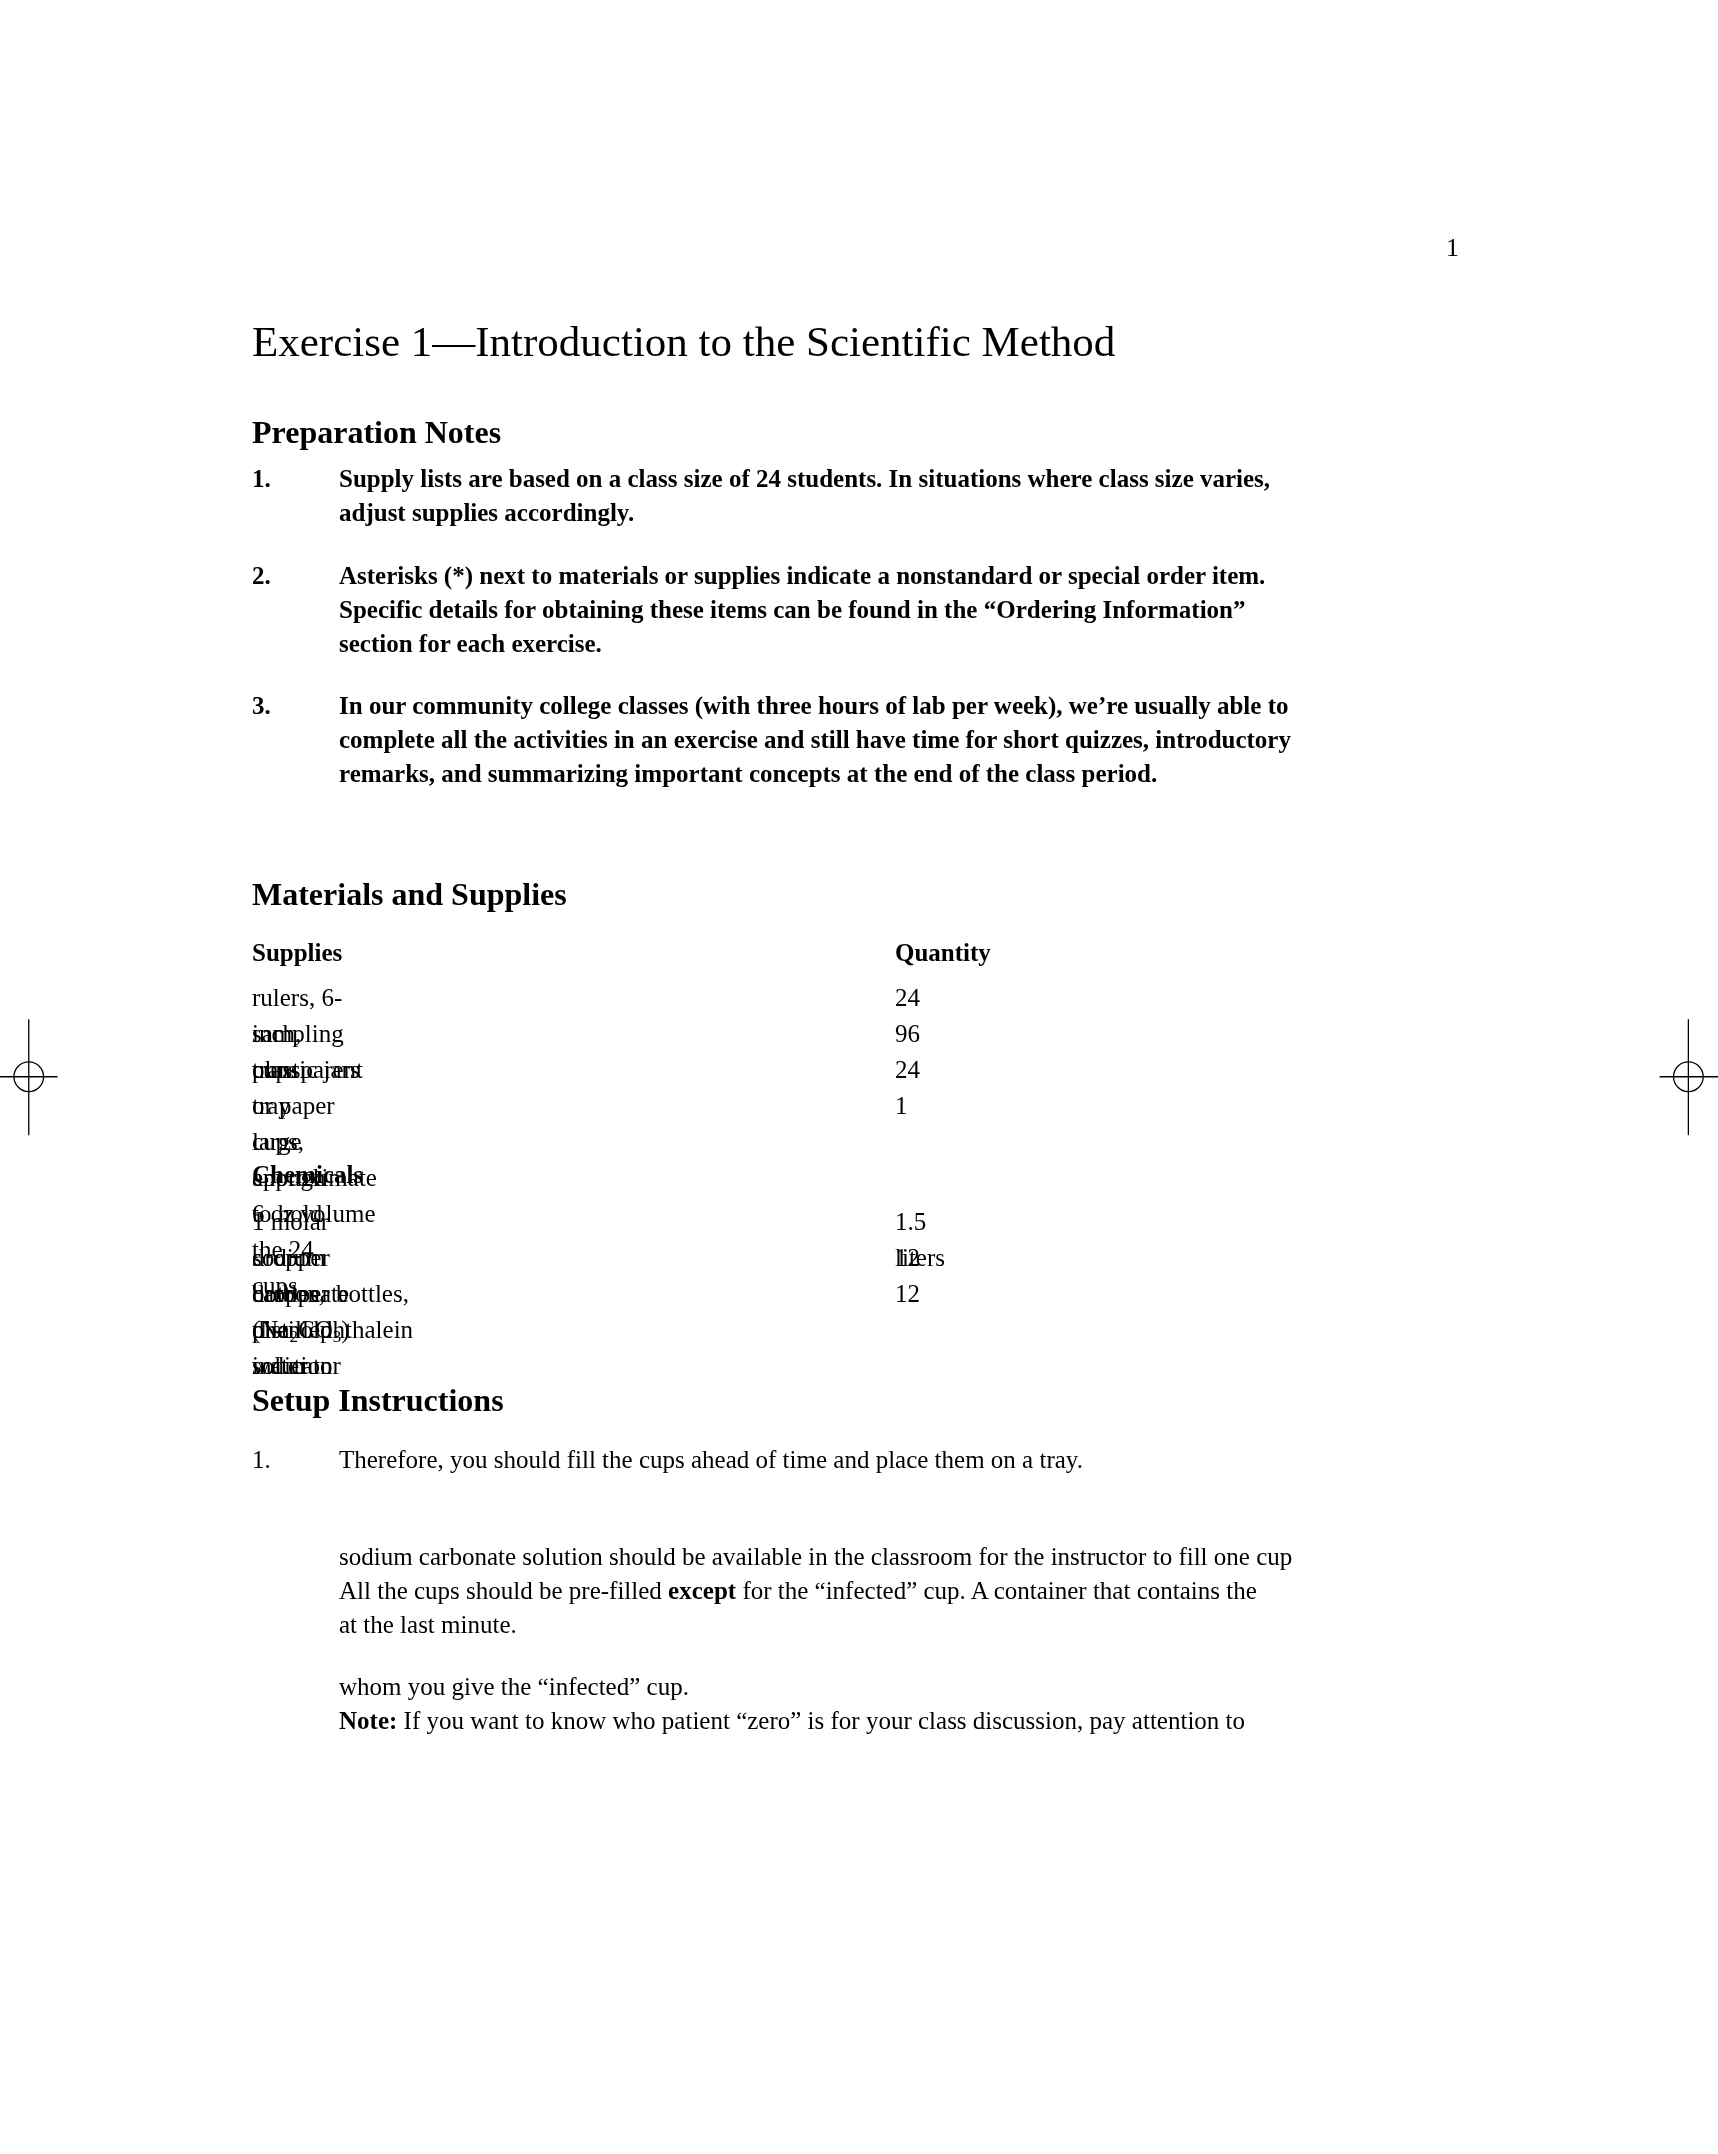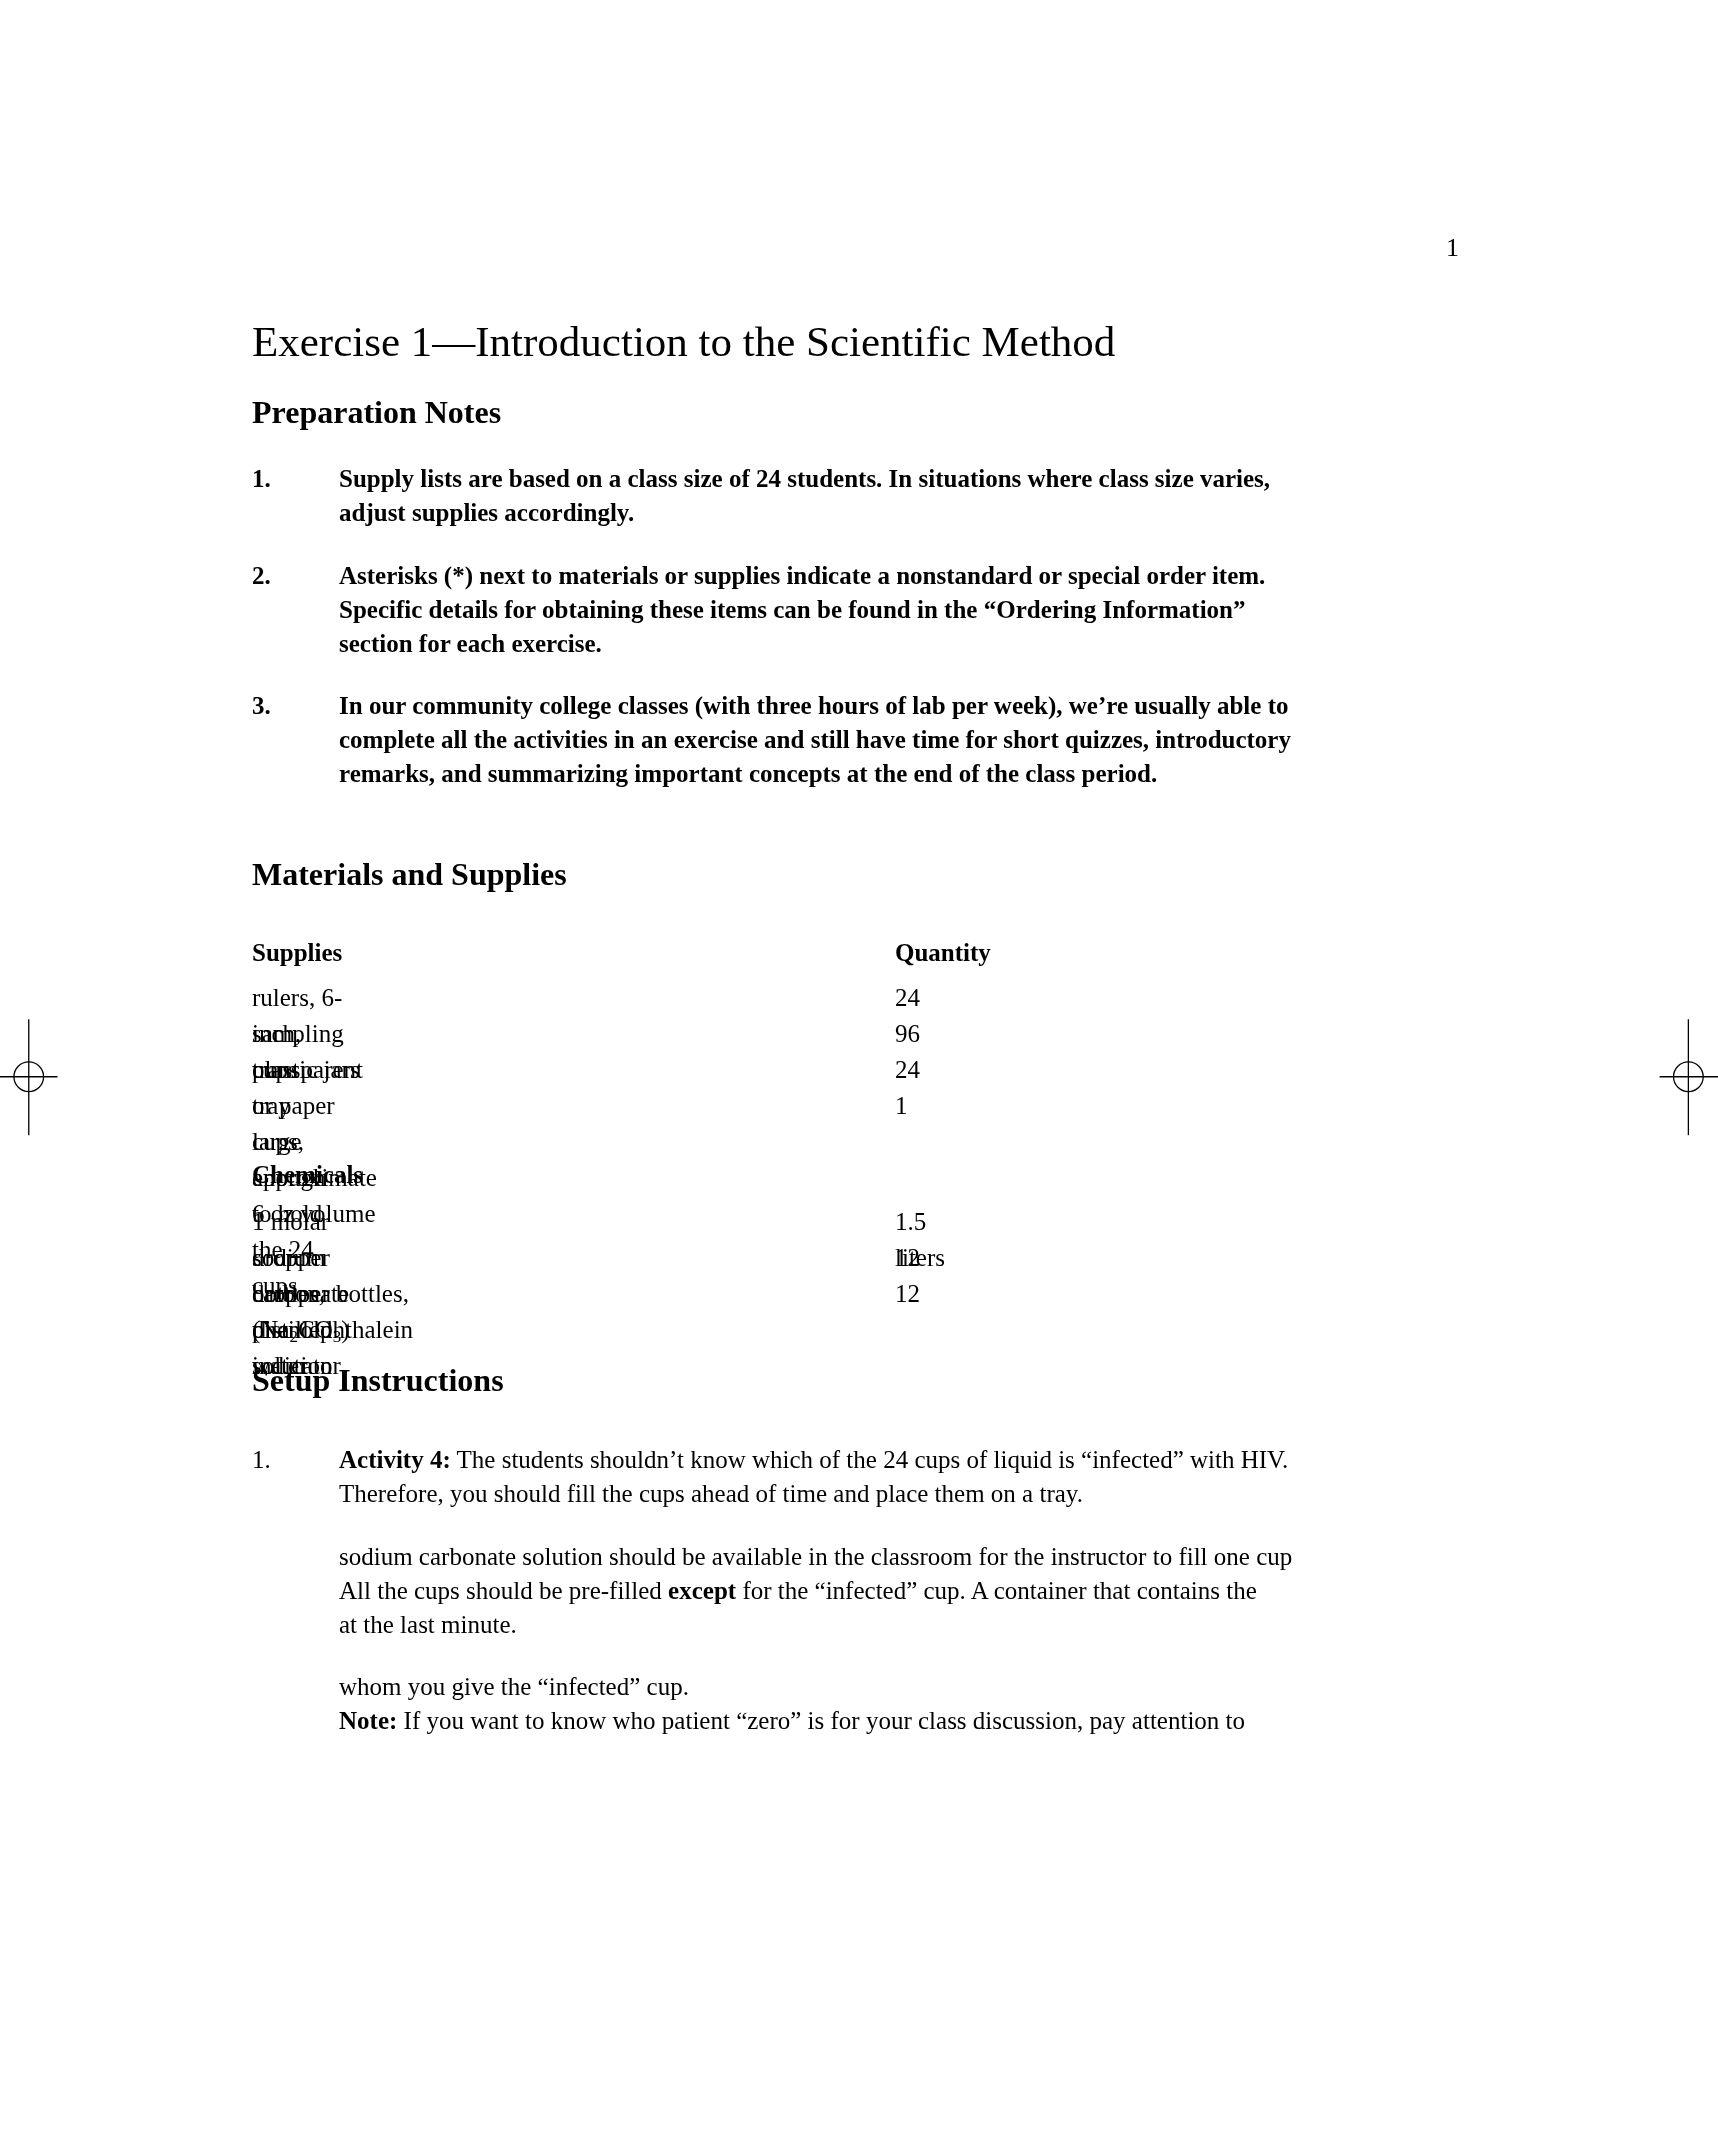--- a/index.html
+++ b/index.html
@@ -3,21 +3,21 @@
   <meta charset="utf-8">
   <style>
     html, body { margin: 0; padding: 0; background: #ffffff; }
     body {
       width: 1718px; height: 2155px; position: relative; overflow: hidden;
       font-family: "Liberation Serif", "DejaVu Serif", serif; color: #000;
     }
     .abs { position: absolute; white-space: nowrap; }
     .page-num { left: 1446px; top: 232px; font-size: 26px; line-height: 31px; }
     .title { left: 252px; top: 316px; font-size: 43px; line-height: 52px; font-weight: normal; }
-    .h2 { left: 252px; font-size: 32px; line-height: 38px; font-weight: bold; }
+    .h2 { left: 252px; font-size: 32px; line-height: 38px; font-weight: bold; margin-top: 20px; }
     .prep-heading { top: 393px; }
     .mat-heading { top: 855px; }
     .setup-heading { top: 1361px; }
     .note-item { position: absolute; left: 252px; font-size: 25px; line-height: 34px; font-weight: bold; }
     .note-item .num { position: absolute; left: 0; top: 0; }
     .note-item .txt { position: absolute; left: 87px; top: 0; width: 1153px; }
     .note-1 { top: 462px; }
     .note-2 { top: 559px; }
     .note-3 { top: 689px; }
     .table { position: absolute; left: 252px; font-size: 25px; line-height: 36px; }
@@ -127,21 +127,20 @@
     <span class="c1">dropper bottles, phenolphthalein indicator</span>
     <span class="c2">12</span>
   </div>
 </div>
 
 <div class="abs h2 setup-heading">Setup Instructions</div>
 
 <div class="setup-item setup-1">
   <span class="num">1.</span>
   <div class="para p1">
-    <div><b>Activity 4:</b><span> The students shouldn’t know which of the 24 cups of liquid is “infected” with HIV.</span></div>
     <div>Therefore, you should fill the cups ahead of time and place them on a tray.</div>
   </div>
   <div class="para p2">
     <div>sodium carbonate solution should be available in the classroom for the instructor to fill one cup</div>
     <div><span>All the cups should be pre-filled </span><b>except</b><span> for the “infected” cup. A container that contains the</span></div>
     <div>at the last minute.</div>
   </div>
   <div class="para p3">
     <div>whom you give the “infected” cup.</div>
     <div><b>Note:</b><span> If you want to know who patient “zero” is for your class discussion, pay attention to</span></div>

